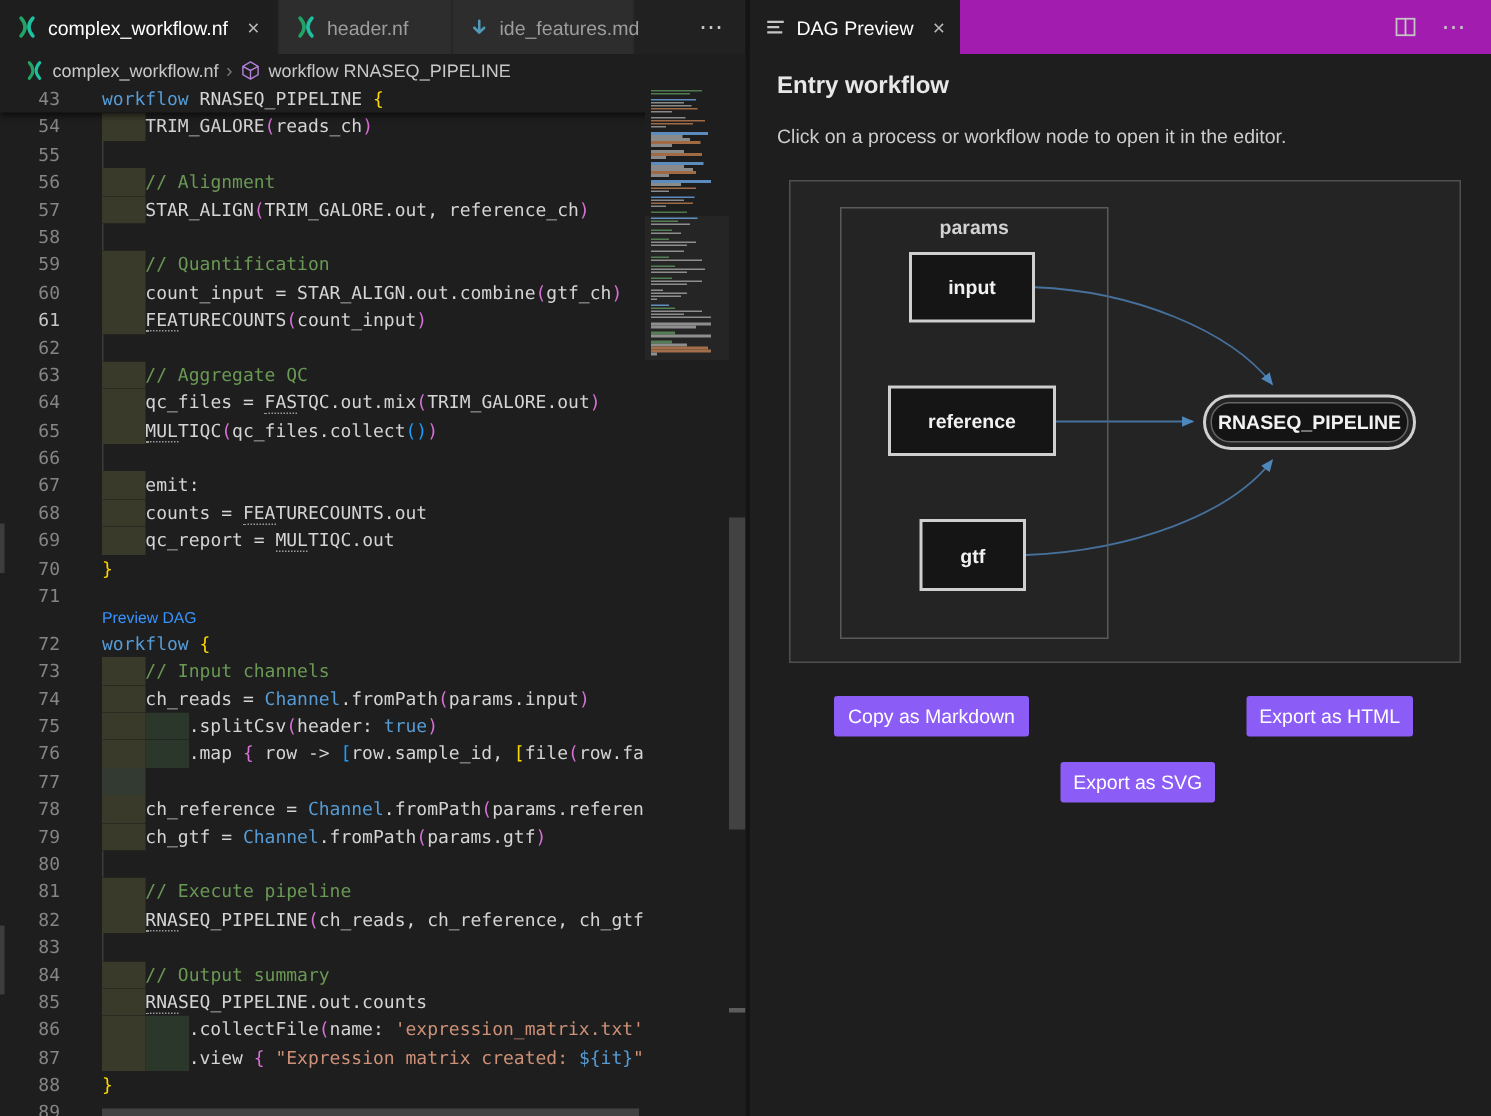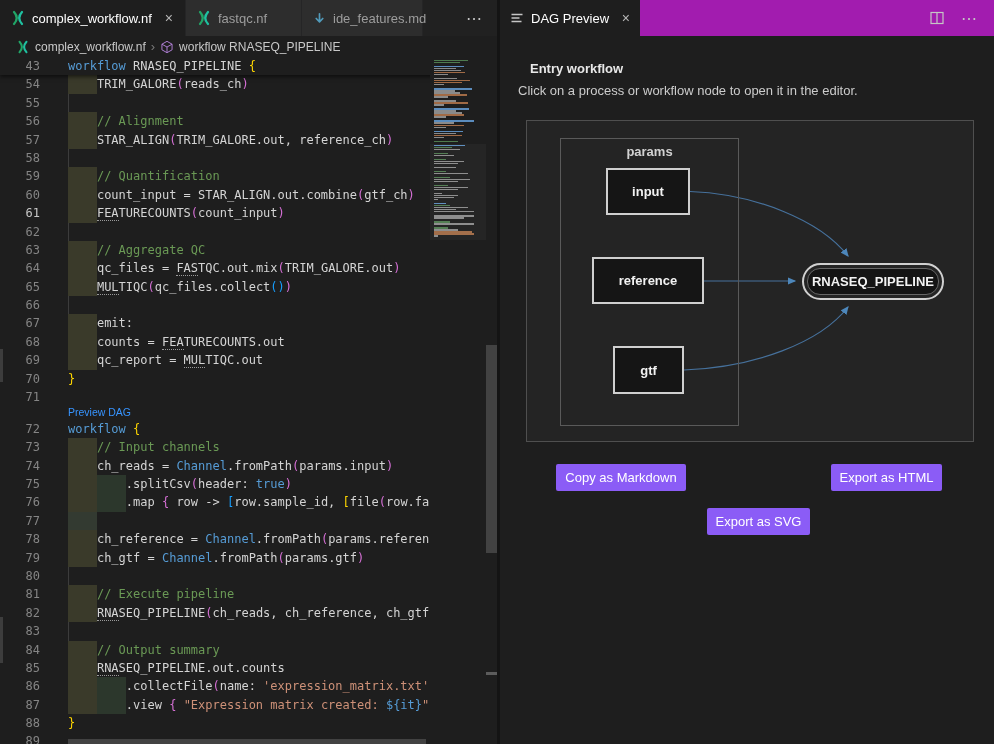--- a/index.html
+++ b/index.html
@@ -48,21 +48,21 @@
   .lstrip{position:absolute;left:0;width:3px;background:#3d3d3d;z-index:9;}
   #divider{position:absolute;left:497px;top:0;width:3px;height:744px;background:#141414;}
   
   #panel{position:absolute;left:500px;top:0;width:494px;height:744px;background:#1e1e1e;}
   #pstrip{position:relative;height:36px;background:#a21caf;display:flex;}
   #ptab{box-sizing:border-box;width:140px;background:#1e1e1e;display:flex;align-items:center;gap:7px;
         padding:0 10px;font-size:13px;color:#ffffff;cursor:pointer;}
   #ptab .close{margin-left:auto;color:#b8b8b8;font-size:14px;}
   #pacts{margin-left:auto;display:flex;align-items:center;gap:16px;padding-right:16px;color:#c5c5c5;}
   #pbody{position:absolute;top:36px;left:0;right:0;bottom:0;}
-  #ptitle{position:absolute;top:13px;left:18px;margin:12px;font-size:13px;font-weight:700;color:#e8e8e8;}
+  #ptitle{position:absolute;top:13px;left:18px;margin:0;font-size:16px;font-weight:700;color:#e8e8e8;}
   #psub{position:absolute;top:47px;left:18px;margin:0;font-size:13px;color:#cccccc;}
   #dag{position:absolute;left:26px;top:84px;width:446px;height:320px;background:#242424;border:1px solid #4f4f4f;box-sizing:content-box;}
   #pgroup{position:absolute;left:33px;top:17px;width:177px;height:286px;border:1px solid #5a5a5a;}
   #pglabel{position:absolute;top:5px;left:0;right:0;text-align:center;font-weight:700;font-size:13px;color:#d2d2d2;}
   .node{position:absolute;background:#151515;border:2px solid #cfcfcf;display:flex;align-items:center;justify-content:center;
         font-size:13px;font-weight:600;color:#f2f2f2;box-sizing:border-box;cursor:pointer;}
   #n-input{left:79px;top:47px;width:84px;height:47px;}
   #n-reference{left:65px;top:136px;width:112px;height:47px;}
   #n-gtf{left:86px;top:225px;width:71px;height:48px;}
   #stadium{position:absolute;left:275px;top:142px;width:142px;height:37px;border:2px solid #d0d0d0;border-radius:20px;
@@ -94,21 +94,21 @@
         <span>complex_workflow.nf</span>
         <span class="close">×</span>
       </div>
       <div class="tab" style="width:116px">
         <span class="icon">
           <svg width="16" height="16" viewBox="0 0 16 16" fill="none">
             <path d="M4 2 Q9.5 8 4 14" stroke="#21a567" stroke-width="2.3" stroke-linecap="round"></path>
             <path d="M12 2 Q6.5 8 12 14" stroke="#1fc0a0" stroke-width="2.3" stroke-linecap="round"></path>
           </svg>
         </span>
-        <span>fastqc.nf</span>
+        <span>header.nf</span>
       </div>
       <div class="tab" style="width:121px">
         <span class="icon">
           <svg width="15" height="15" viewBox="0 0 16 16" fill="none">
             <path d="M8 3 L8 11 M4.5 8 L8 11.5 L11.5 8" stroke="#519aba" stroke-width="1.8" stroke-linecap="round" stroke-linejoin="round"></path>
           </svg>
         </span>
         <span>ide_features.md</span>
       </div>
       <div class="moredots">⋯</div>

